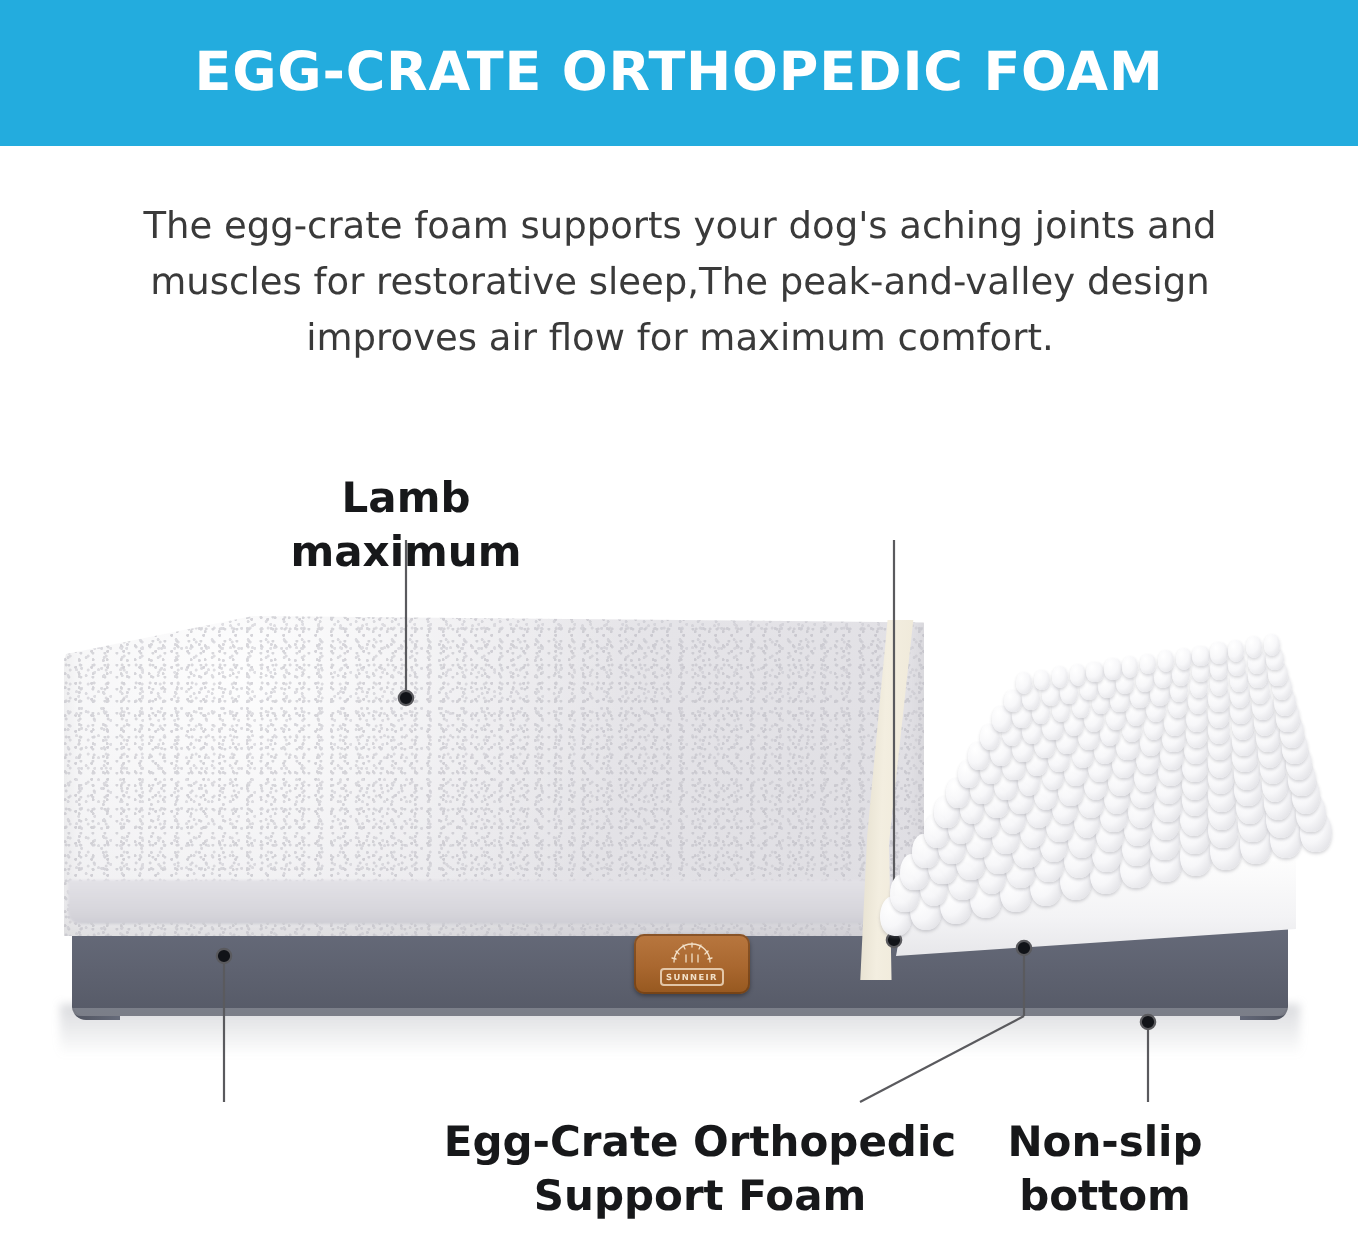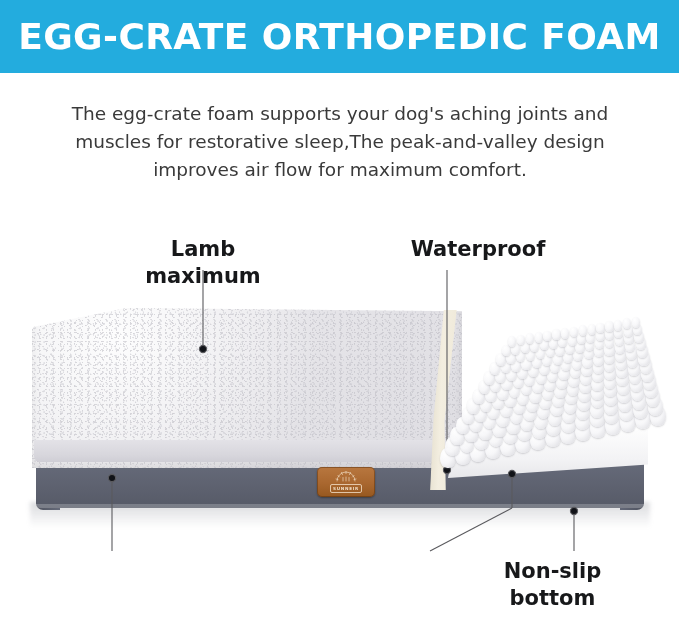--- a/index.html
+++ b/index.html
@@ -29,21 +29,21 @@
     width: 679px;
     height: 73px;
     background: #23ACDE;
     display: flex;
     align-items: center;
     justify-content: center;
   }
   .banner-title {
     color: #ffffff;
     font-family: "DejaVu Sans", sans-serif;
-    font-size: 36px;
+    font-size: 27px;
     font-weight: bold;
     letter-spacing: 0.4px;
     white-space: nowrap;
     text-align: center;
   }
 
   
   .intro {
     position: absolute;
     left: 50px;
@@ -527,20 +527,21 @@
       <line x1="512" y1="508" x2="430" y2="551"></line>
       <circle cx="512" cy="474" r="3.6"></circle>
 
       <line x1="574" y1="514" x2="574" y2="551"></line>
       <circle cx="574" cy="511" r="3.6"></circle>
     </g>
   </svg>
 
   <div class="label label-lamb">Lamb maximum</div>
 
-  <div class="label label-water">Waterproof</div>
-
-
+
+
+  <div class="label label-egg">Egg-Crate Orthopedic
+Support Foam</div>
 
   <div class="label label-nonslip">Non-slip
 bottom</div>
 
 </div>
 
 </body></html>

